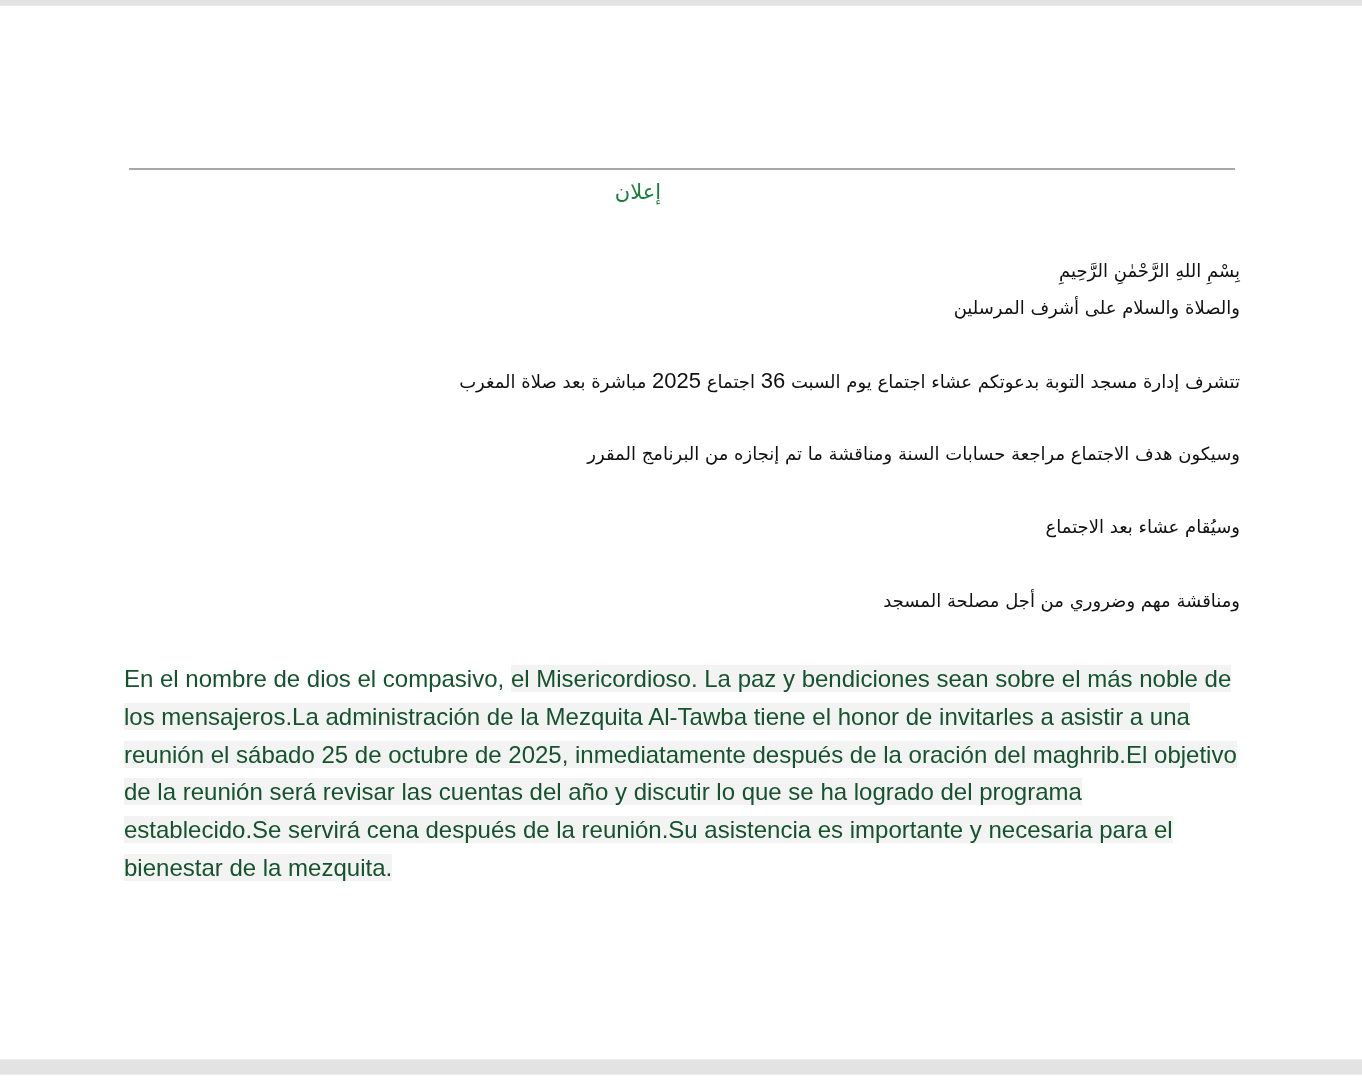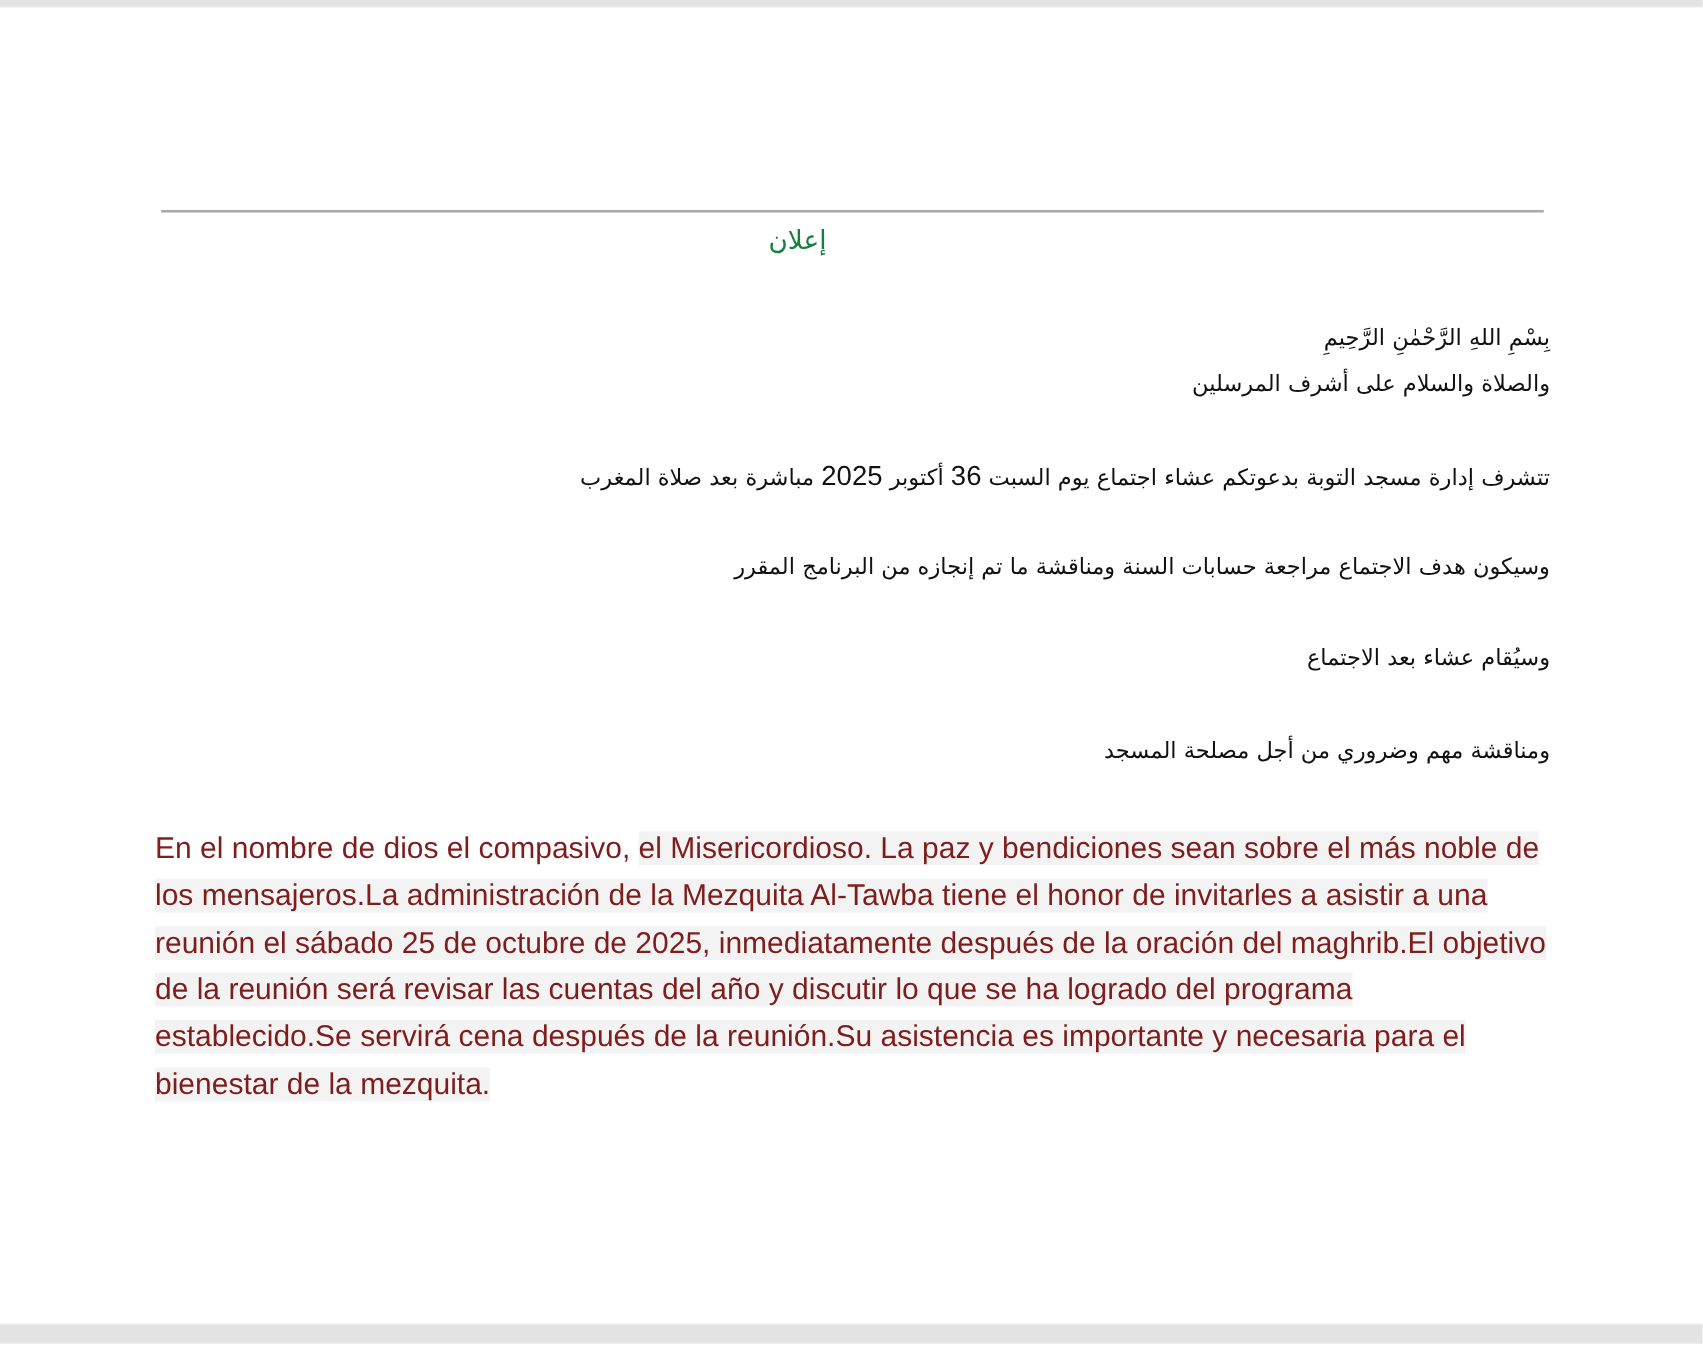--- a/index.html
+++ b/index.html
@@ -59,21 +59,21 @@
       font-size: 22px;
       margin-top: 40px;
     }
     .es {
       position: absolute;
       left: 124px; top: 660px;
       width: 1120px;
       font-family: "Liberation Sans", sans-serif;
       font-size: 24px;
       line-height: 37.8px;
-      color: #7f1d1d;
+      color: #14532d;
     }
     .es .hl {
       background: #f3f3f3;
     }
   </style>
 </head>
 <body>
 
 <div class="top-gap"></div>
 
@@ -81,21 +81,21 @@
 </div>
 
 <div class="hr"></div>
 
 <div class="title">إعلان</div>
 
 <div class="ar" style="top:260px;">بِسْمِ اللهِ الرَّحْمٰنِ الرَّحِيمِ</div>
 <div class="ar" style="top:297px;margin-left:40px;">والصلاة والسلام على أشرف المرسلين</div>
 
 <div class="ar" style="top:368px;">
-  <span>تتشرف إدارة مسجد التوبة بدعوتكم عشاء اجتماع يوم السبت </span><span class="num">36</span><span> أكتوبر </span><span class="num">2025</span><span> مباشرة بعد صلاة المغرب</span>
+  <span>تتشرف إدارة مسجد التوبة بدعوتكم عشاء اجتماع يوم السبت </span><span class="num">36</span><span> اجتماع </span><span class="num">2025</span><span> مباشرة بعد صلاة المغرب</span>
 </div>
 
 <div class="ar" style="top:443px;">وسيكون هدف الاجتماع مراجعة حسابات السنة ومناقشة ما تم إنجازه من البرنامج المقرر</div>
 <div class="ar" style="top:516px;">وسيُقام عشاء بعد الاجتماع</div>
 <div class="ar" style="top:590px;">ومناقشة مهم وضروري من أجل مصلحة المسجد</div>
 
 <div class="es">
   <span>En el nombre de dios el compasivo, </span><span class="hl">el Misericordioso. La paz y bendiciones sean sobre el más noble de los mensajeros.La administración de la Mezquita Al-Tawba tiene el honor de invitarles a asistir a una reunión el sábado 25 de octubre de 2025, inmediatamente después de la oración del maghrib.El objetivo de la reunión será revisar las cuentas del año y discutir lo que se ha logrado del programa establecido.Se servirá cena después de la reunión.Su asistencia es importante y necesaria para el bienestar de la mezquita.</span>
 </div>
 

